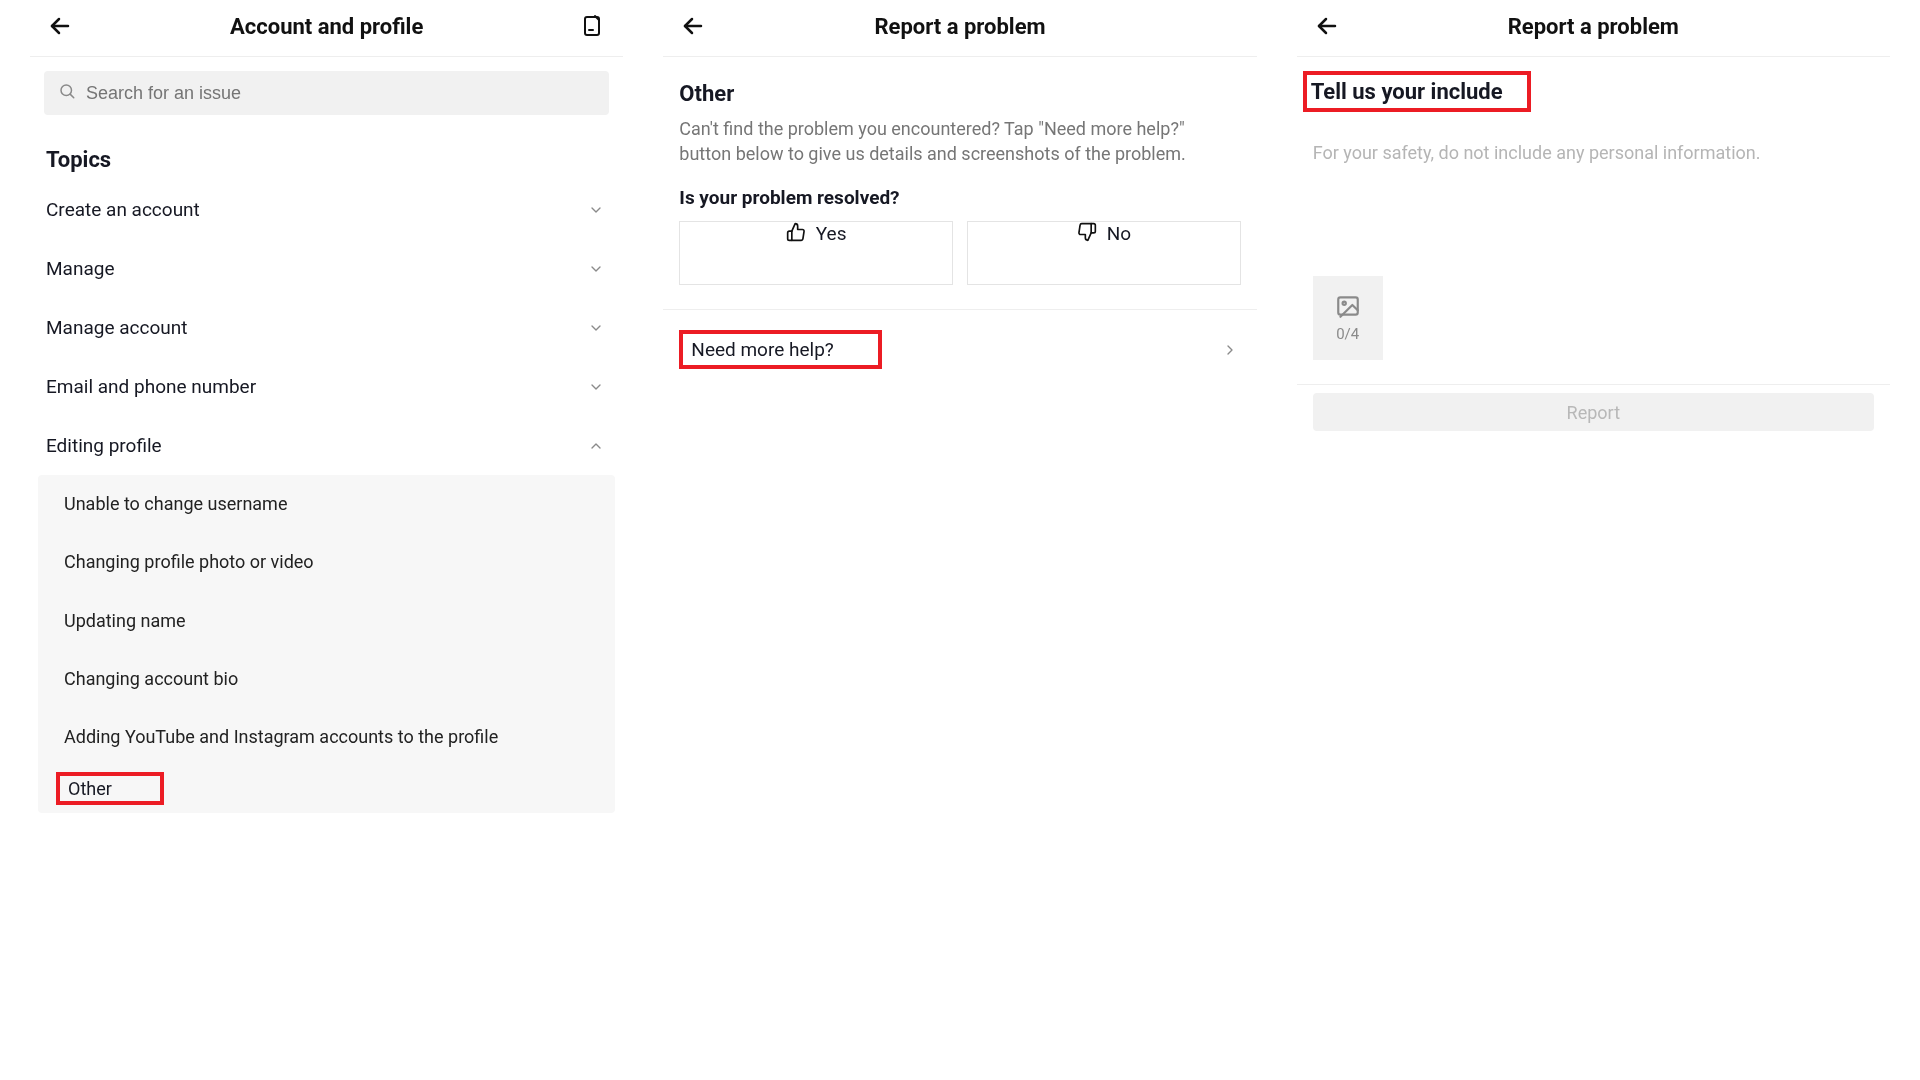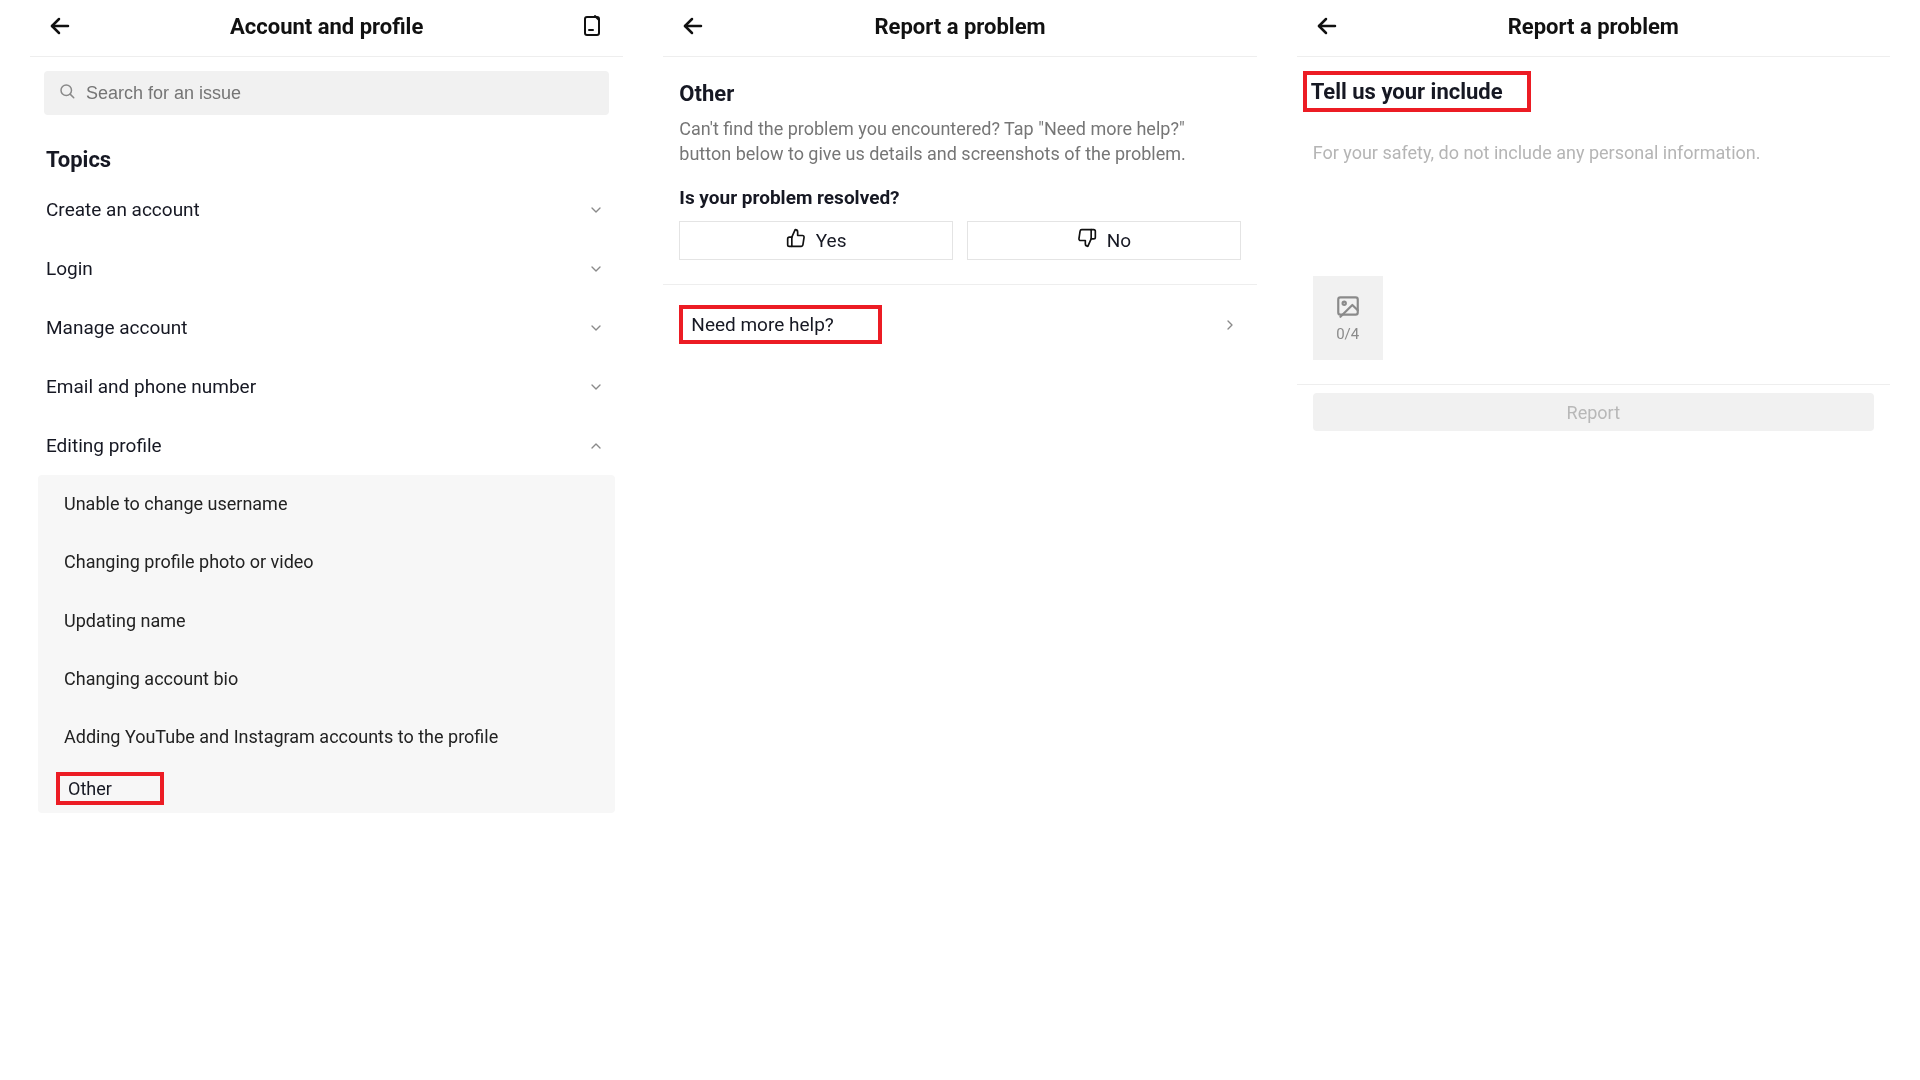--- a/index.html
+++ b/index.html
@@ -109,25 +109,25 @@
     font-size: 19px;
     font-weight: 700;
   }
   .yn-wrap {
     display: flex;
     gap: 14px;
     padding: 0 16px 22px 16px;
   }
   .yn-btn {
     flex: 1;
-    height: 39px;
+    height: 64px;
     border: 1px solid #e4e4e4;
     background: #fff;
     display: flex;
-    align-items: center;
+    align-items: flex-start;
     justify-content: center;
     gap: 10px;
     font-size: 19px;
     cursor: pointer;
   }
   .divider { height:1px; background:#eeeeee; margin: 2px 0; }
   .need-help-row {
     display: flex;
     align-items: center;
     justify-content: space-between;
@@ -213,21 +213,21 @@
 
   <div class="topic-row">
     <span>Create an account</span>
     <span class="chev">
       <svg width="16" height="16" viewBox="0 0 24 24" fill="none" stroke="#8a8a8a" stroke-width="2" stroke-linecap="round" stroke-linejoin="round">
           <polyline points="6 9 12 15 18 9"></polyline>
         </svg>
     </span>
   </div>
   <div class="topic-row">
-    <span>Login</span>
+    <span>Manage</span>
     <span class="chev">
       <svg width="16" height="16" viewBox="0 0 24 24" fill="none" stroke="#8a8a8a" stroke-width="2" stroke-linecap="round" stroke-linejoin="round">
           <polyline points="6 9 12 15 18 9"></polyline>
         </svg>
     </span>
   </div>
   <div class="topic-row">
     <span>Manage account</span>
     <span class="chev">
       <svg width="16" height="16" viewBox="0 0 24 24" fill="none" stroke="#8a8a8a" stroke-width="2" stroke-linecap="round" stroke-linejoin="round">

